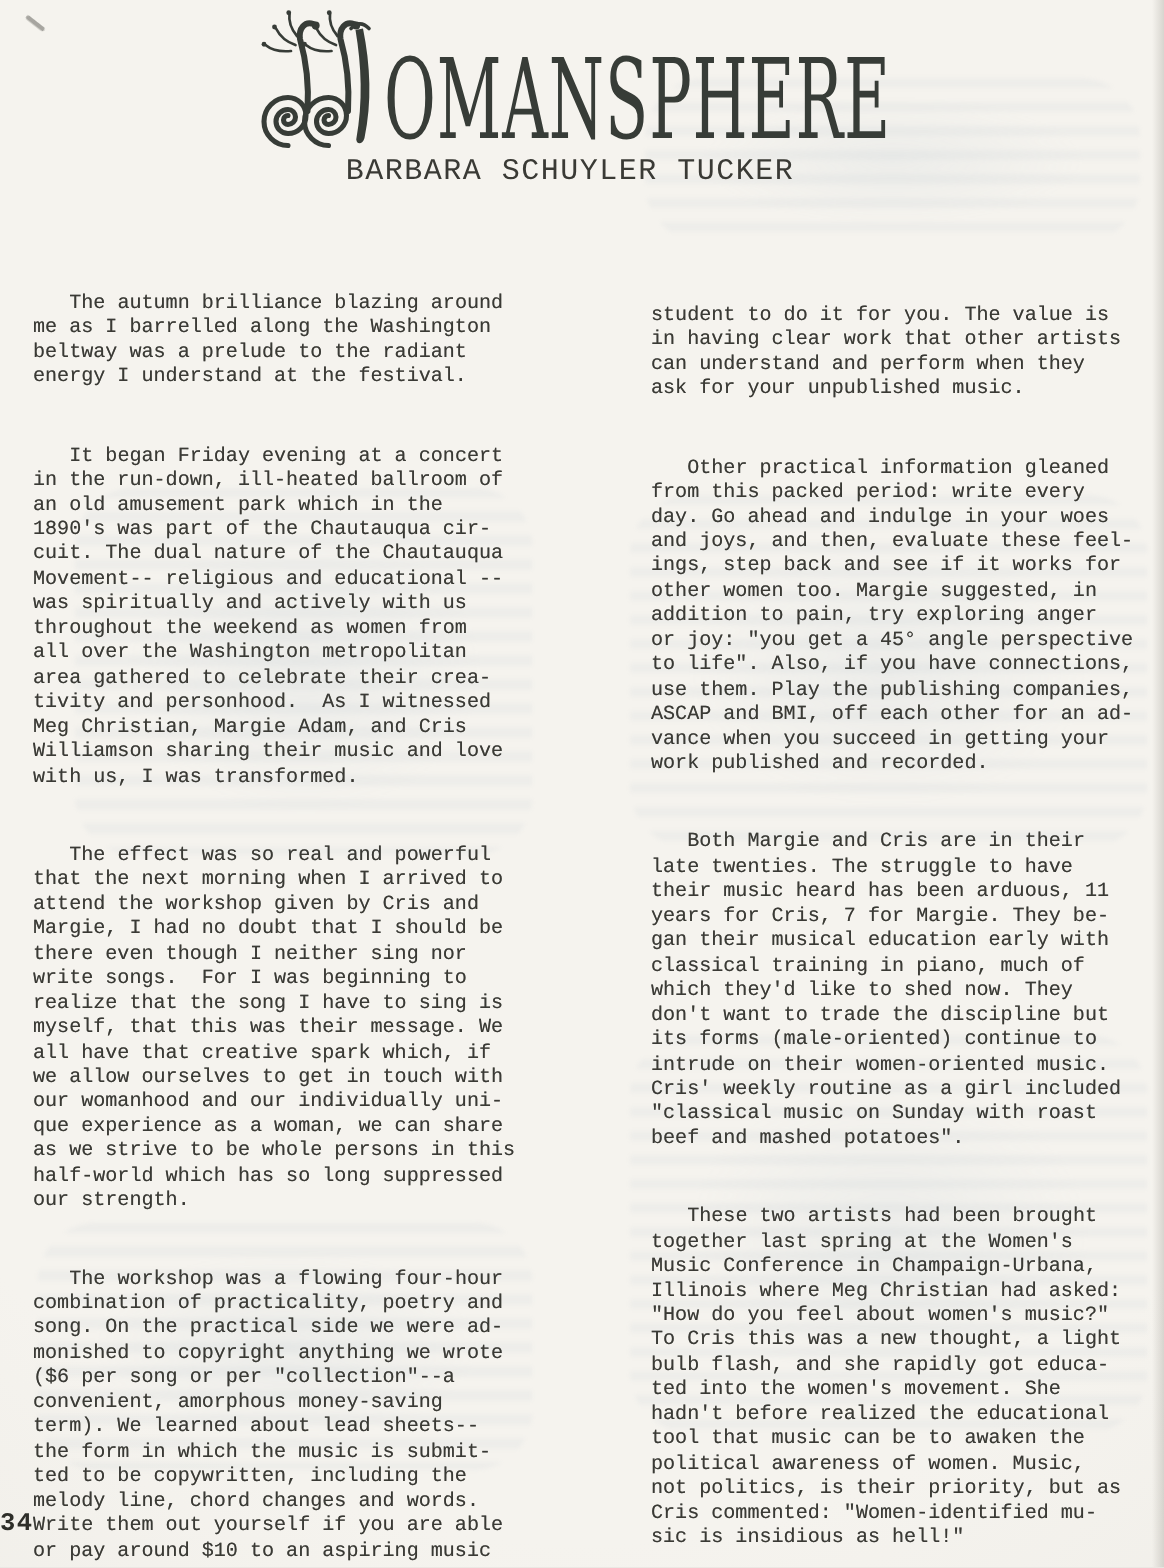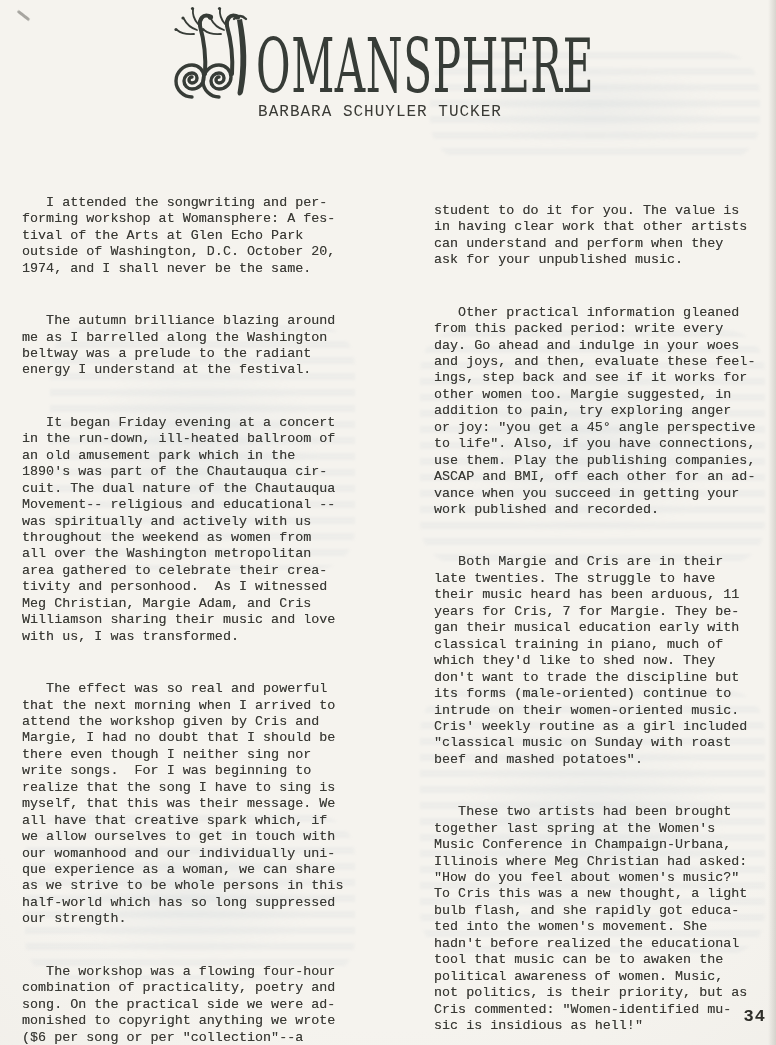--- a/index.html
+++ b/index.html
@@ -36,33 +36,33 @@
   }
   .corner-mark{
     position:absolute;left:16px;top:14px;width:15px;height:3px;
     background:rgba(70,70,64,.45);transform:rotate(38deg);border-radius:2px;
     filter:blur(.4px);
   }
   .masthead{position:absolute;left:0;top:0;width:776px;text-align:center;}
   .title-svg{position:absolute;left:172px;top:6px;}
   .byline{
     position:absolute;left:0;top:103px;width:760px;text-align:center;
-    font-size:16px;letter-spacing:1px;color:var(--ink,#3a3a35);
+    font-size:20px;letter-spacing:1px;color:var(--ink,#3a3a35);
     font-family:"Liberation Mono","DejaVu Sans Mono",monospace;
   }
   .col{
     position:absolute;font-size:13.4px;line-height:16.45px;
     white-space:pre-wrap;color:var(--ink,#3a3a35);
     text-shadow:0 0 .3px rgba(50,50,45,.55);
   }
   .col p{margin:0 0 3px 0;}
   .col-left{left:22px;top:162px;width:352px;}
   .col-right{left:434px;top:170px;width:336px;}
   .page-number{
-    position:absolute;left:0;top:1007px;width:766px;text-align:right;
+    position:absolute;left:0;top:1007px;width:766px;text-align:left;
     font-size:17px;font-weight:700;letter-spacing:1px;color:#2e2e29;
   }
 </style>
 </head>
 <body>
 
 <div class="page">
 
   <div class="bleed bleed-1"></div>
   <div class="bleed bleed-2"></div>
@@ -99,25 +99,20 @@
         <path fill="#373c37" stroke="none" d="M 70 13 C 75 38 76 62 71 86 C 70 90 66 91 65.5 87 C 70 62 69 38 65 14 Z"></path>
         <path stroke-width="2.4" d="M 62 13 q 6 -6 12 0"></path>
       </g>
       <text x="84" y="86" textLength="338" lengthAdjust="spacingAndGlyphs" font-family="DejaVu Serif, serif" font-size="74" letter-spacing="1" fill="#373c37">OMANSPHERE</text>
     </svg>
     <div class="byline">BARBARA SCHUYLER TUCKER</div>
   </header>
 
   <main>
     <div class="col col-left">
-      <p>   I attended the songwriting and per-
-forming workshop at Womansphere: A fes-
-tival of the Arts at Glen Echo Park
-outside of Washington, D.C. October 20,
-1974, and I shall never be the same.</p>
       <p>   The autumn brilliance blazing around
 me as I barrelled along the Washington
 beltway was a prelude to the radiant
 energy I understand at the festival.</p>
       <p>   It began Friday evening at a concert
 in the run-down, ill-heated ballroom of
 an old amusement park which in the
 1890's was part of the Chautauqua cir-
 cuit. The dual nature of the Chautauqua
 Movement-- religious and educational --

